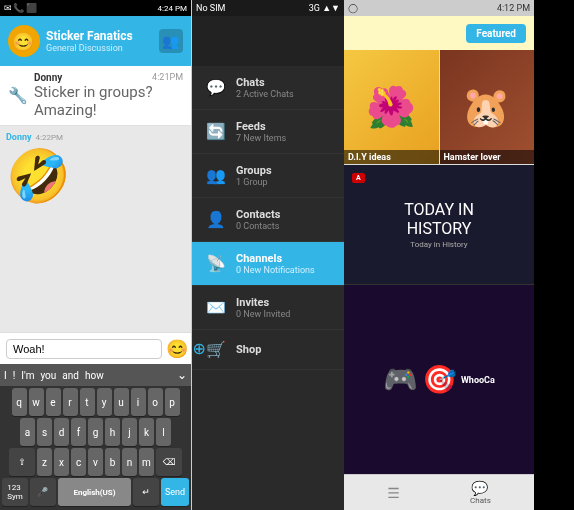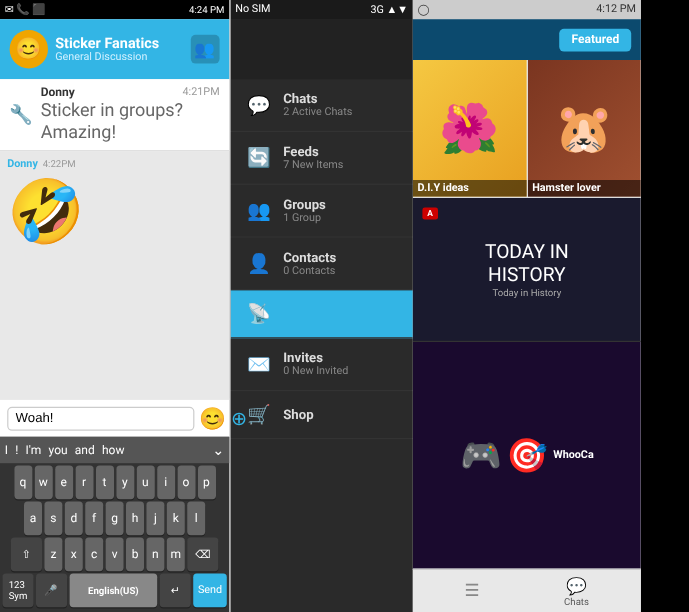--- a/index.html
+++ b/index.html
@@ -211,21 +211,21 @@
       background: #ccc;
       color: #333;
       font-size: 9px;
       height: 16px;
       display: flex;
       align-items: center;
       justify-content: space-between;
       padding: 0 4px;
     }
     .featured-header {
-      background: #0c4a6e;
+      background: #fef9c3;
       height: 34px;
       display: flex;
       align-items: center;
       justify-content: flex-end;
       padding: 0 8px;
     }
     .featured-btn {
       background: #33b5e5;
       color: #fff;
       font-size: 10px;
@@ -435,20 +435,24 @@
     </div>
     <div class="menu-item">
       <span class="menu-item-icon">👤</span>
       <div class="menu-item-content">
         <span class="menu-item-label">Contacts</span>
         <span class="menu-item-sublabel">0 Contacts</span>
       </div>
     </div>
     <div class="menu-item active">
       <span class="menu-item-icon">📡</span>
+      <div class="menu-item-content">
+        <span class="menu-item-label">Channels</span>
+        <span class="menu-item-sublabel">0 New Notifications</span>
+      </div>
     </div>
     <div class="menu-item">
       <span class="menu-item-icon">✉️</span>
       <div class="menu-item-content">
         <span class="menu-item-label">Invites</span>
         <span class="menu-item-sublabel">0 New Invited</span>
       </div>
     </div>
     <div class="menu-item">
       <span class="menu-item-icon">🛒</span>

